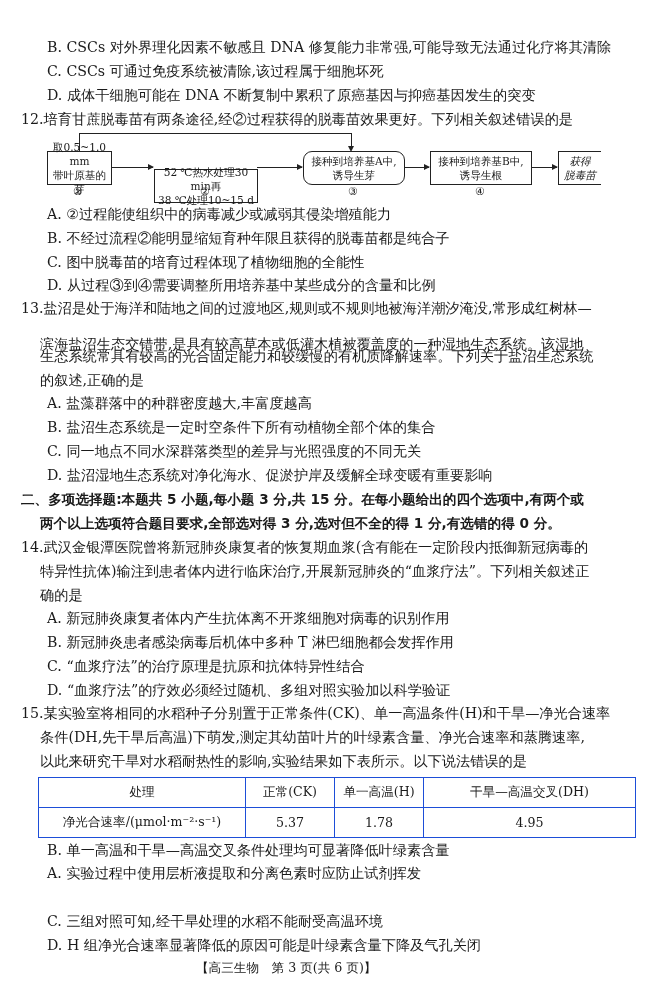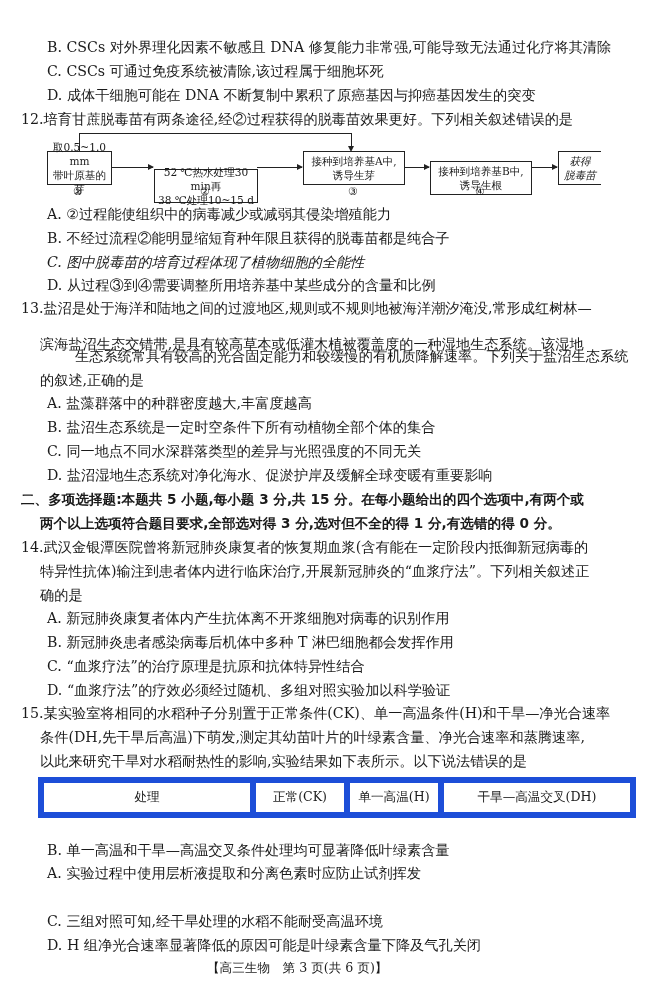--- a/index.html
+++ b/index.html
@@ -18,21 +18,21 @@
   .fbox { position:absolute; border:1.3px solid #222; background:#fff; font-size:10.6px; line-height:14px; text-align:center; display:flex; flex-direction:column; justify-content:center; }
   .fnum { position:absolute; font-size:11px; text-align:center; width:30px; }
   .arrow { position:absolute; height:1.3px; background:#222; }
   .arrow::after { content:""; position:absolute; right:-1px; top:-3px; border-left:6px solid #222; border-top:3.5px solid transparent; border-bottom:3.5px solid transparent; }
   .vline { position:absolute; width:1.3px; background:#222; }
   .hline { position:absolute; height:1.3px; background:#222; }
   .down-head { position:absolute; border-top:6px solid #222; border-left:3.5px solid transparent; border-right:3.5px solid transparent; }
 
   
   table.data { position:absolute; left:38px; top:752px; width:598px; border-collapse:collapse; font-size:12.6px; }
-  table.data td, table.data th { border:6px solid #1d4ed8; text-align:center; height:29px; padding:0; font-weight:normal; }
+  table.data td, table.data th { border:1px solid #1d4ed8; text-align:center; height:29px; padding:0; font-weight:normal; }
   table.data { border:1.6px solid #222; }
 
   .footer { position:absolute; top:960px; font-size:12.6px; }
 </style>
 </head>
 <body>
 
 <div class="line opt" style="top:37px;">
   <span>B.</span>
   <span>CSCs 对外界理化因素不敏感且 DNA 修复能力非常强,可能导致无法通过化疗将其清除</span>
@@ -63,62 +63,62 @@
   <div class="fnum" style="left:63px; top:185px;">①</div>
   <div class="arrow" style="left:111px; top:167px; width:42px;"></div>
 
   <div class="fbox" style="left:154px; top:169px; width:102px; height:32px;">
     <div>52 ℃热水处理30 min再</div>
     <div>38 ℃处理10~15 d</div>
   </div>
   <div class="fnum" style="left:190px; top:185px;">②</div>
   <div class="arrow" style="left:257px; top:167px; width:45px;"></div>
 
-  <div class="fbox" style="left:303px; top:151px; width:100px; height:32px;">
+  <div class="fbox" style="left:303px; top:151px; width:100px; height:32px;border-radius:9px;">
     <div>接种到培养基A中,</div>
     <div>诱导生芽</div>
   </div>
   <div class="fnum" style="left:338px; top:185px;">③</div>
   <div class="arrow" style="left:404px; top:167px; width:25px;"></div>
 
-  <div class="fbox" style="left:430px; top:161px; width:100px; height:32px;text-align:center;">
+  <div class="fbox" style="left:430px; top:151px; width:100px; height:32px;text-align:center;">
     <div>接种到培养基B中,</div>
     <div>诱导生根</div>
   </div>
   <div class="fnum" style="left:465px; top:185px;">④</div>
   <div class="arrow" style="left:531px; top:167px; width:26px;"></div>
 
   <div class="fbox" style="left:558px; top:151px; width:42px; height:32px; border-right:none;font-style:italic;">
     <div>获得</div>
     <div>脱毒苗</div>
   </div>
 </div>
 
 <div class="line opt" style="top:204px;">
   <span>A.</span>
   <span>②过程能使组织中的病毒减少或减弱其侵染增殖能力</span>
 </div>
 <div class="line opt" style="top:228px;">
   <span>B.</span>
   <span>不经过流程②能明显缩短育种年限且获得的脱毒苗都是纯合子</span>
 </div>
-<div class="line opt" style="top:252px;font-style:italic;">
+<div class="line opt" style="top:252px;">
   <span>C.</span>
   <span>图中脱毒苗的培育过程体现了植物细胞的全能性</span>
 </div>
 <div class="line opt" style="top:275px;">
   <span>D.</span>
   <span>从过程③到④需要调整所用培养基中某些成分的含量和比例</span>
 </div>
 
 <div class="line qnum" style="top:298px;">
   <span>13.</span><span>盐沼是处于海洋和陆地之间的过渡地区,规则或不规则地被海洋潮汐淹没,常形成红树林—</span>
 </div>
 <div class="line cont" style="top:334px;">滨海盐沼生态交错带,是具有较高草本或低灌木植被覆盖度的一种湿地生态系统。该湿地</div>
-<div class="line cont" style="top:346px;margin-left:35px;">生态系统常具有较高的光合固定能力和较缓慢的有机质降解速率。下列关于盐沼生态系统</div>
+<div class="line cont" style="top:346px;">生态系统常具有较高的光合固定能力和较缓慢的有机质降解速率。下列关于盐沼生态系统</div>
 <div class="line cont" style="top:370px;">的叙述,正确的是</div>
 
 <div class="line opt" style="top:393px;">
   <span>A.</span>
   <span>盐藻群落中的种群密度越大,丰富度越高</span>
 </div>
 <div class="line opt" style="top:417px;">
   <span>B.</span>
   <span>盐沼生态系统是一定时空条件下所有动植物全部个体的集合</span>
 </div>
@@ -164,34 +164,40 @@
 <div class="line cont" style="top:751px;">以此来研究干旱对水稻耐热性的影响,实验结果如下表所示。以下说法错误的是</div>
 
 <table class="data" style="top:777px;">
   <tbody>
       <tr>
     <th style="width:206px;">处理</th>
     <th style="width:88px;">正常(CK)</th>
     <th style="width:88px;">单一高温(H)</th>
     <th>干旱—高温交叉(DH)</th>
   </tr>
+  <tr>
+    <td>净光合速率/(μmol·m⁻²·s⁻¹)</td>
+    <td>5.37</td>
+    <td>1.78</td>
+    <td>4.95</td>
+  </tr>
 </tbody>
   </table>
 
 <div class="line opt" style="top:863px;">
   <span>A.</span>
   <span>实验过程中使用层析液提取和分离色素时应防止试剂挥发</span>
 </div>
 <div class="line opt" style="top:840px;">
   <span>B.</span>
   <span>单一高温和干旱—高温交叉条件处理均可显著降低叶绿素含量</span>
 </div>
 <div class="line opt" style="top:911px;">
   <span>C.</span>
   <span>三组对照可知,经干旱处理的水稻不能耐受高温环境</span>
 </div>
 <div class="line opt" style="top:935px;">
   <span>D.</span>
   <span>H 组净光合速率显著降低的原因可能是叶绿素含量下降及气孔关闭</span>
 </div>
 
-<div class="footer" style="left:207px;">【高三生物　第 3 页(共 6 页)】</div>
+<div class="footer" style="left:196px;">【高三生物　第 3 页(共 6 页)】</div>
 <div class="footer" style="left:564px;margin-top:42px;">· 23－180C ·</div>
 
 </body></html>

